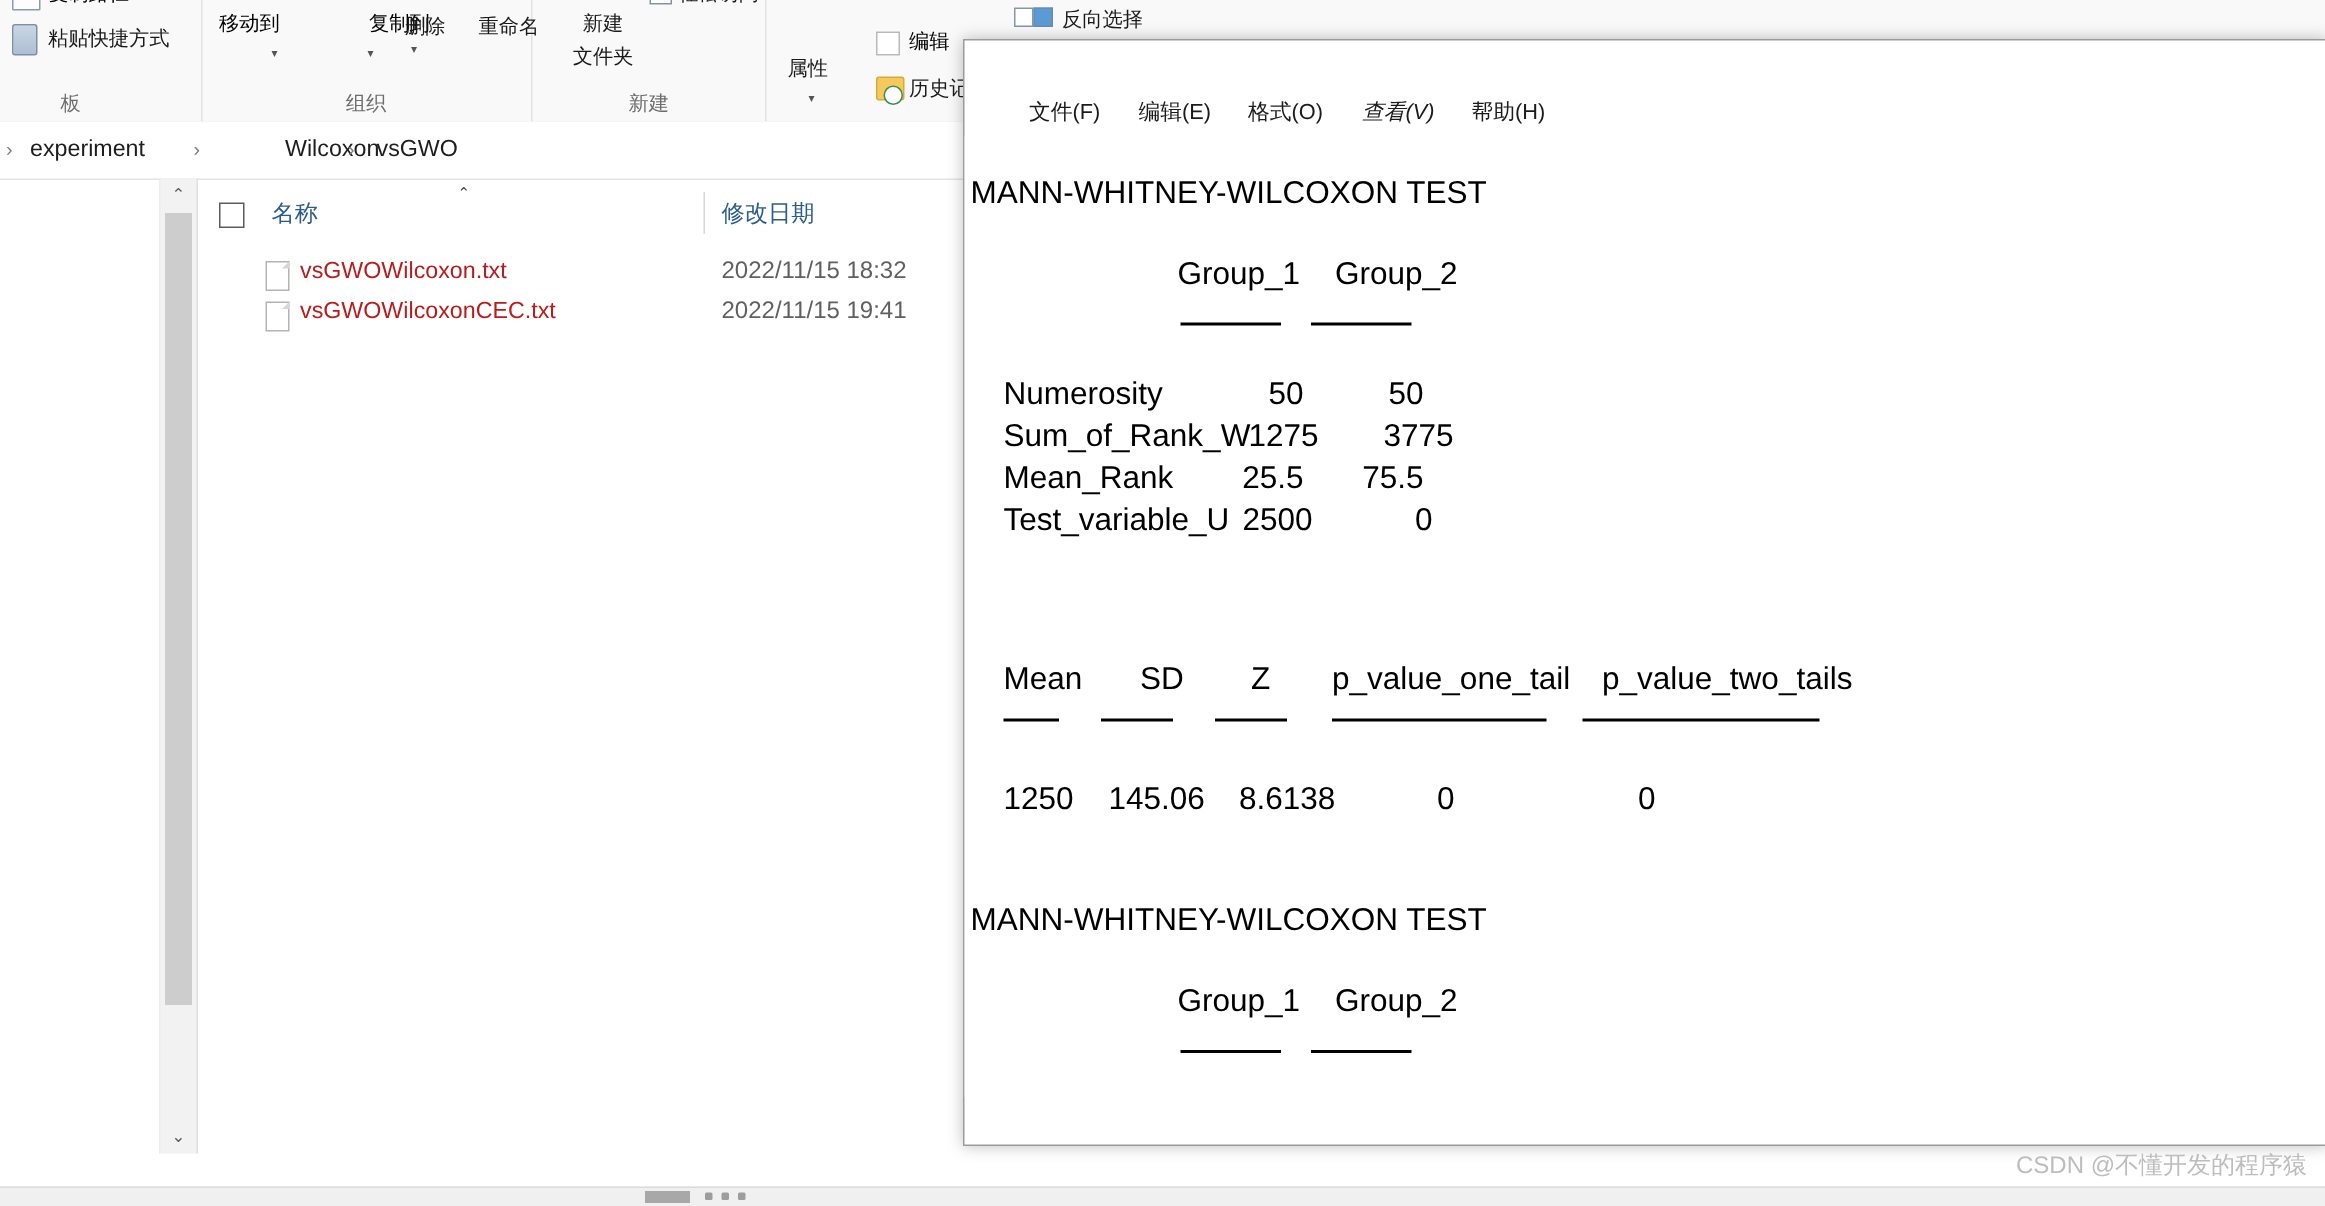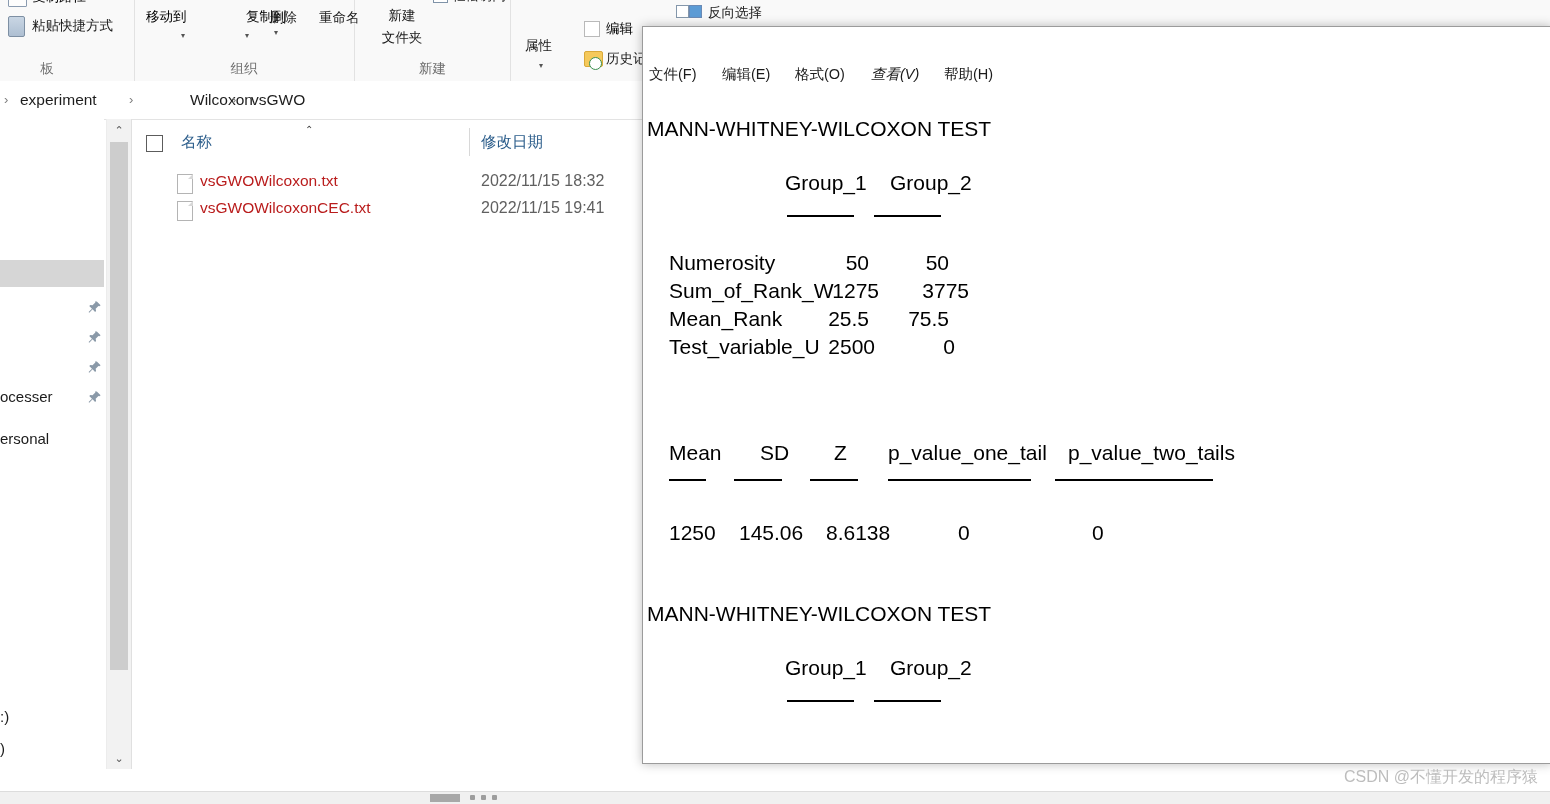--- a/index.html
+++ b/index.html
@@ -334,20 +334,21 @@
     position: absolute;
     left: 0; top: 36px;
     width: 100%; height: 28px;
   }
   .np-menu-item {
     position: absolute;
     top: 2px;
     font-size: 14.5px;
     color: #1b1b1b;
     white-space: nowrap;
+    margin-left: 37px;
   }
   .np-body {
     position: absolute;
     left: 0; top: 64px;
     width: 908px; height: 641px;
     background: #ffffff;
     overflow: hidden;
   }
   .np-status {
     position: absolute;
@@ -454,49 +455,20 @@
 
   <div class="crumb-bar">
     <div class="crumb-sep" style="left:4px;">›</div>
     <div class="crumb" style="left:20px;">experiment</div>
     <div class="crumb-sep" style="left:129px;">›</div>
     <div class="crumb" style="left:146px;margin-left:44px;">Wilcoxon</div>
     <div class="crumb-sep" style="left:232px;">›</div>
     <div class="crumb" style="left:251px;">vsGWO</div>
   </div>
 
-  <div class="nav-pane">
-    <div class="nav-sel"></div>
-
-    <div class="pin" style="top:181px;">
-      <svg width="15" height="15" viewBox="0 0 16 16">
-          <path d="M10.5 1.5l4 4-1.2 1.2-1.1-.4-3 3 .5 2.4-1.1 1.1L6 9.9l-3.6 3.6-.7-.7L5.3 9.2 2.4 6.3 3.5 5.2l2.4.5 3-3-.4-1.1z" fill="#8a99a8"></path>
-        </svg>
-    </div>
-    <div class="pin" style="top:211px;">
-      <svg width="15" height="15" viewBox="0 0 16 16">
-          <path d="M10.5 1.5l4 4-1.2 1.2-1.1-.4-3 3 .5 2.4-1.1 1.1L6 9.9l-3.6 3.6-.7-.7L5.3 9.2 2.4 6.3 3.5 5.2l2.4.5 3-3-.4-1.1z" fill="#8a99a8"></path>
-        </svg>
-    </div>
-    <div class="pin" style="top:241px;">
-      <svg width="15" height="15" viewBox="0 0 16 16">
-          <path d="M10.5 1.5l4 4-1.2 1.2-1.1-.4-3 3 .5 2.4-1.1 1.1L6 9.9l-3.6 3.6-.7-.7L5.3 9.2 2.4 6.3 3.5 5.2l2.4.5 3-3-.4-1.1z" fill="#8a99a8"></path>
-        </svg>
-    </div>
-    <div class="pin" style="top:271px;">
-      <svg width="15" height="15" viewBox="0 0 16 16">
-          <path d="M10.5 1.5l4 4-1.2 1.2-1.1-.4-3 3 .5 2.4-1.1 1.1L6 9.9l-3.6 3.6-.7-.7L5.3 9.2 2.4 6.3 3.5 5.2l2.4.5 3-3-.4-1.1z" fill="#8a99a8"></path>
-        </svg>
-    </div>
-
-    <div class="nav-item" style="top:269px;">ocesser</div>
-    <div class="nav-item" style="top:311px;">ersonal</div>
-    <div class="nav-item" style="top:589px;">:)</div>
-    <div class="nav-item" style="top:621px;">)</div>
-  </div>
 
   <div class="nav-scroll">
     <div class="sb-arrow up">⌃</div>
     <div class="thumb"></div>
     <div class="sb-arrow dn">⌄</div>
   </div>
 
   <div class="list-head">
     <div class="head-check"></div>
     <div class="sort-caret">⌃</div>

